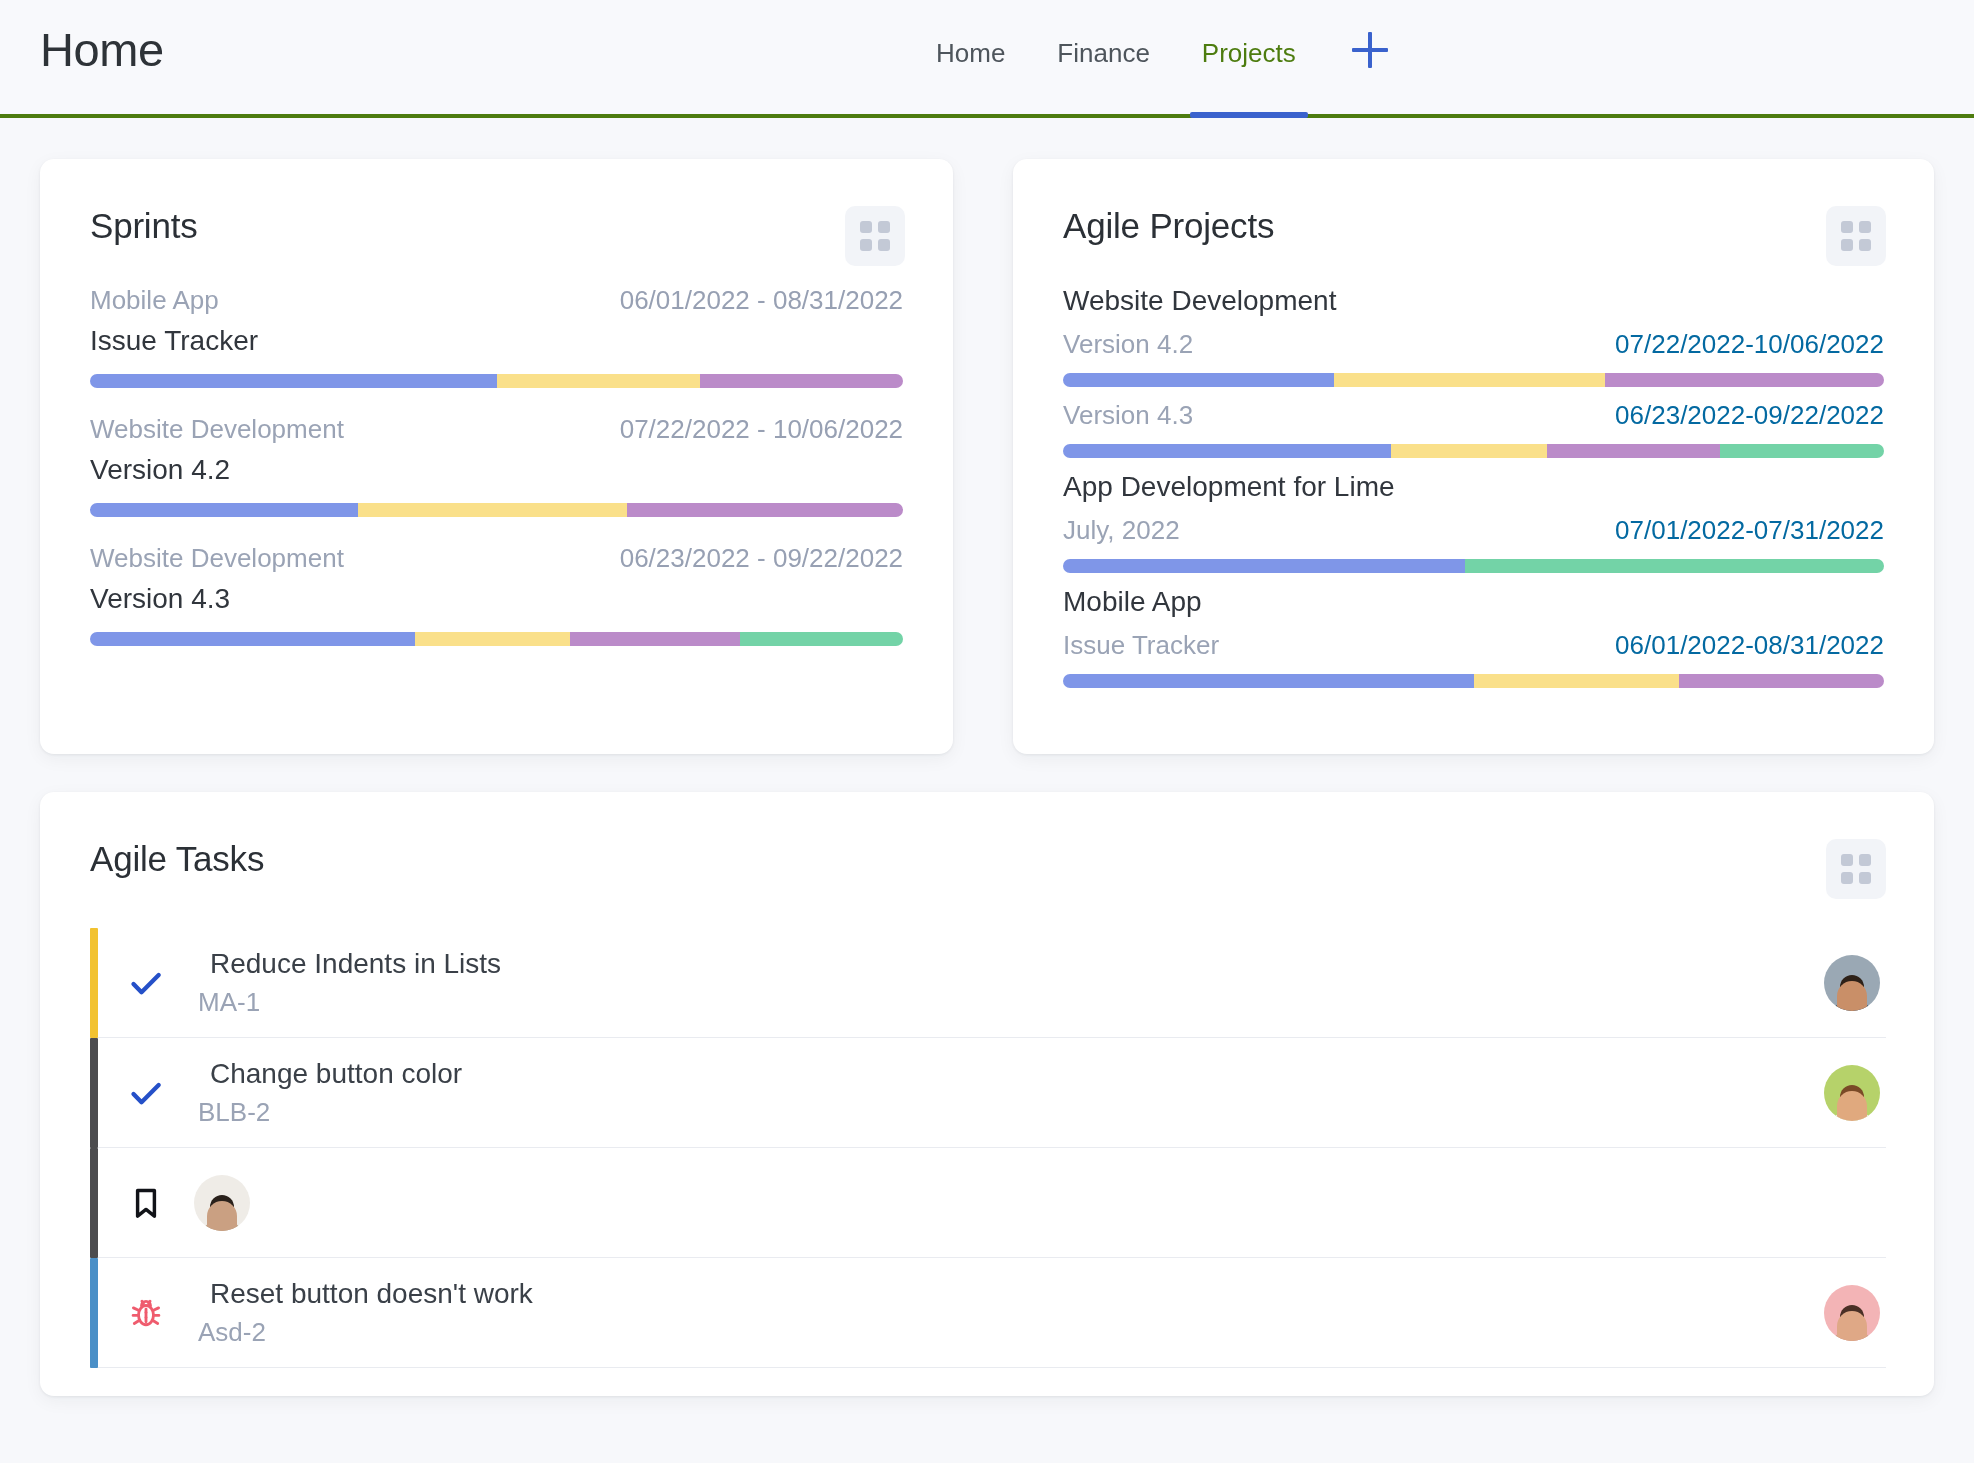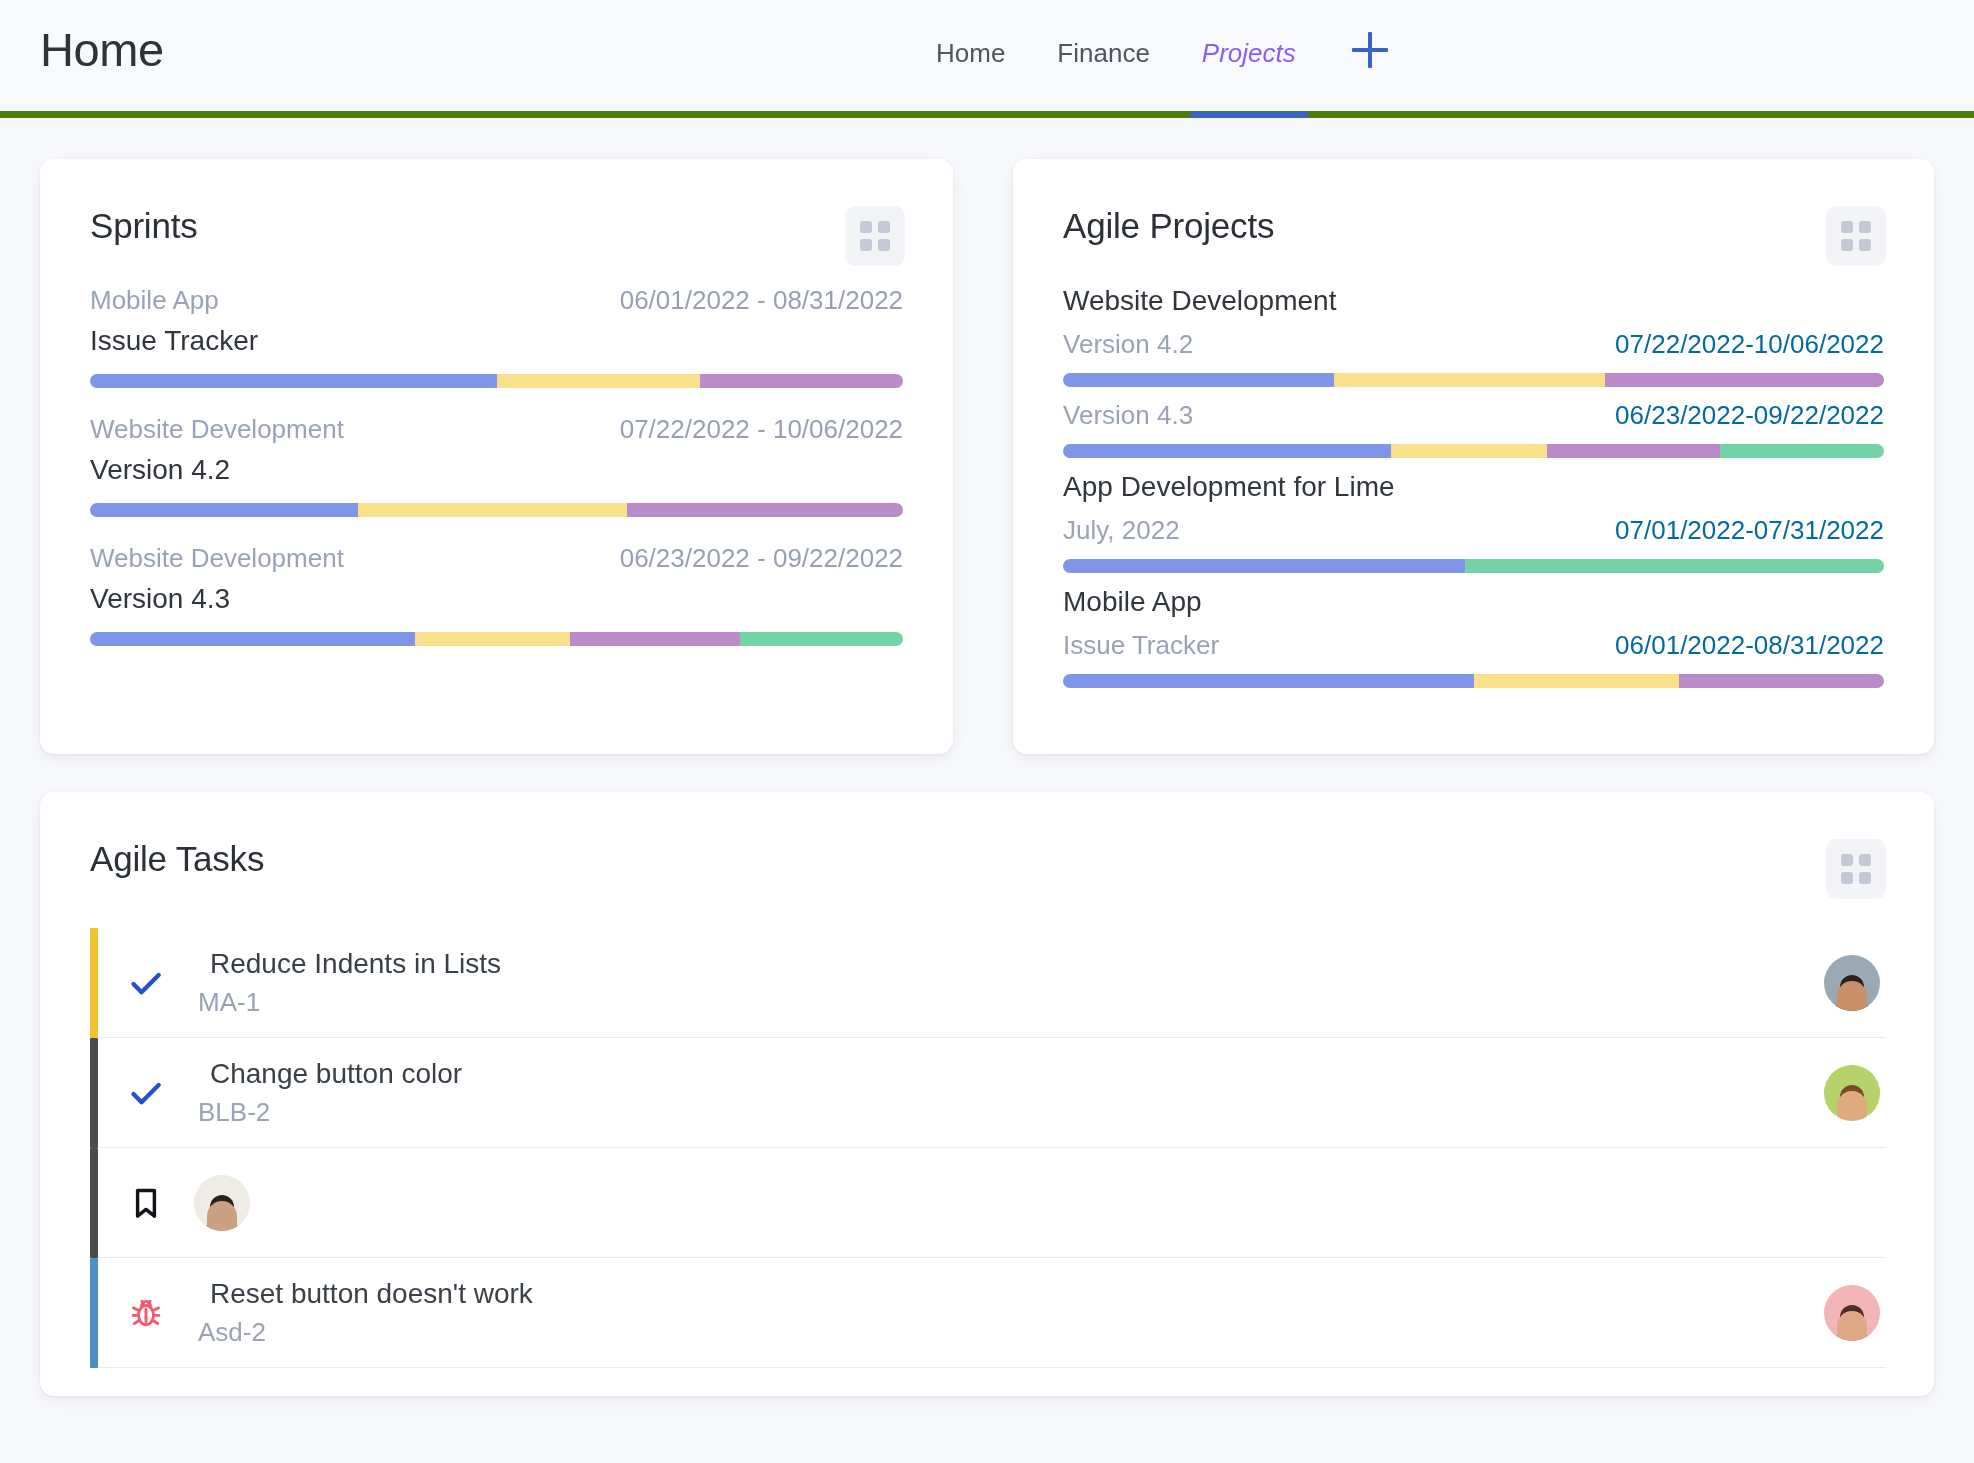--- a/index.html
+++ b/index.html
@@ -8,21 +8,21 @@
     background: #f7f8fb;
     font-family: "Liberation Sans", sans-serif;
     -webkit-font-smoothing: antialiased;
   }
 
   
   .topbar {
     position: relative;
     height: 118px;
     background: #f8f9fc;
-    border-bottom: 7px solid #4d7c0f;
+    border-bottom: 4px solid #4d7c0f;
     display: flex;
     align-items: center;
   }
   .page-title {
     position: absolute;
     left: 40px; top: 22px;
     font-size: 47px;
     font-weight: 400;
     color: #2e3338;
     letter-spacing: -0.4px;
@@ -36,21 +36,21 @@
   }
   .nav-item {
     position: relative;
     padding: 38px 26px 0 26px;
     height: 118px;
     font-size: 26px;
     color: #4e555c;
     cursor: pointer;
     white-space: nowrap;
   }
-  .nav-item.active { color: #8b5cf6; font-style: italic; }
+  .nav-item.active { color: #4d7c0f; }
   .nav-item.active::after {
     content: "";
     position: absolute;
     left: 14px; right: 14px; bottom: 0;
     height: 6px;
     background: #3a62cd;
     border-radius: 2px;
   }
   .nav-add {
     padding: 32px 26px 0 30px;

